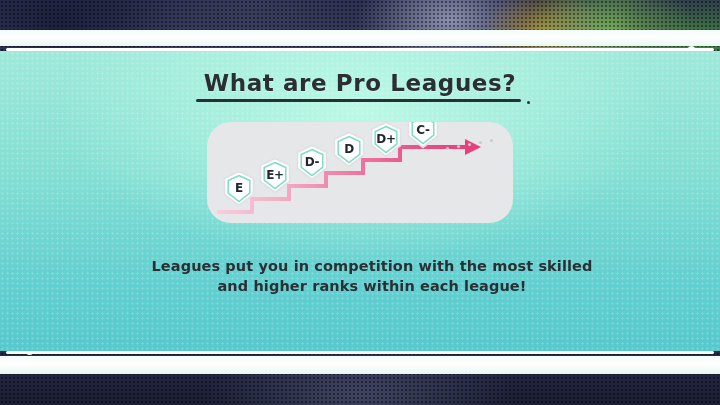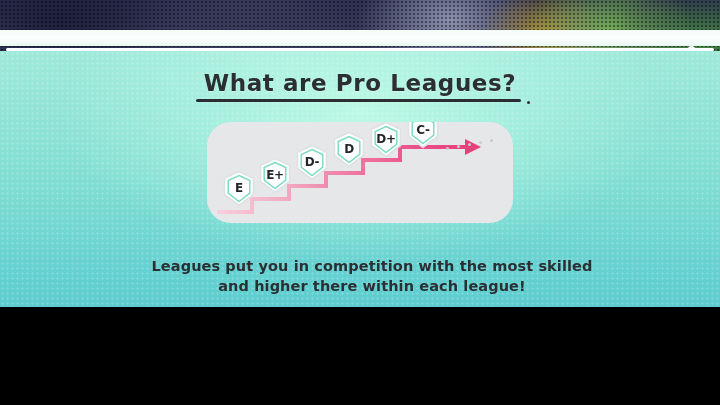--- a/index.html
+++ b/index.html
@@ -9,21 +9,21 @@
   }
   body {
     width: 720px;
     height: 405px;
     overflow: hidden;
     font-family: "DejaVu Sans", sans-serif;
   }
   #screen {
     position: relative;
     width: 720px;
-    height: 307px;
+    height: 405px;
     overflow: hidden;
   }
 
   
   .bg-base {
     position: absolute;
     inset: 0;
     background:
       radial-gradient(120px 90px at 610px 30px, rgba(120,190,80,.85), rgba(120,190,80,0) 70%),
       radial-gradient(110px 80px at 700px 45px, rgba(70,150,60,.85), rgba(70,150,60,0) 70%),
@@ -283,18 +283,18 @@
         <div class="ellipsis-dot" style="left:250px; top:23px;"></div>
         <div class="ellipsis-dot" style="left:261px; top:21px;"></div>
         <div class="ellipsis-dot" style="left:272px; top:19px;"></div>
         <div class="ellipsis-dot" style="left:283px; top:17px;"></div>
       </div>
 
     </div>
 
     <div class="body-copy">
       <div>Leagues put you in competition with the most skilled</div>
-      <div>and higher there within each league!</div>
+      <div>and higher ranks within each league!</div>
     </div>
 
   </div>
 
 </div>
 
 </body></html>

